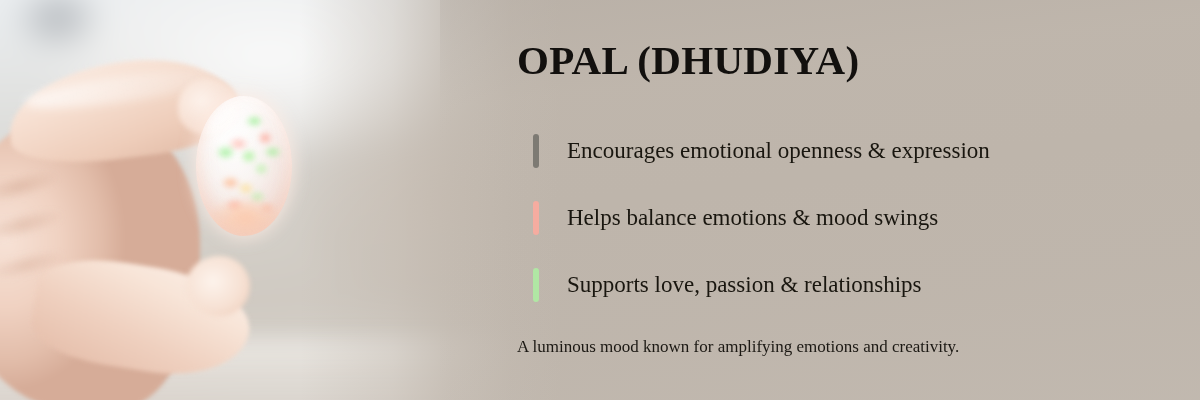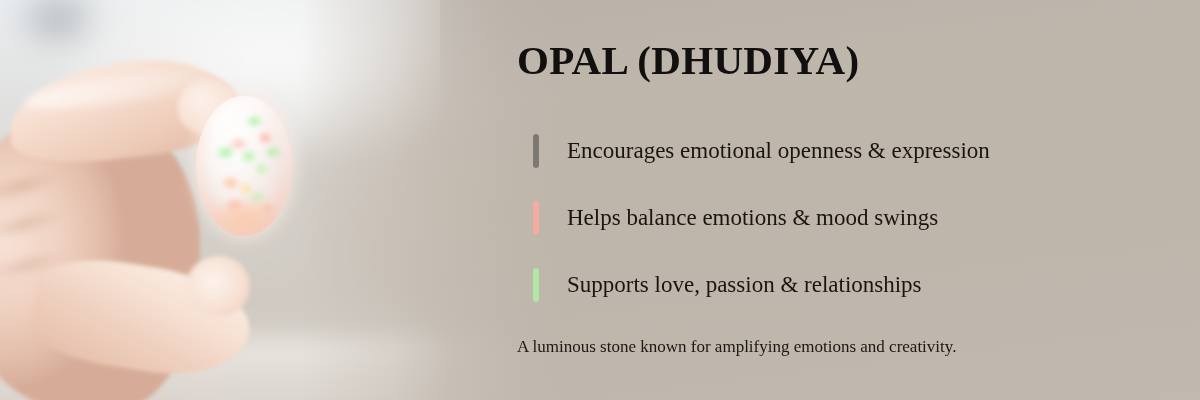--- a/index.html
+++ b/index.html
@@ -357,16 +357,16 @@
       <li class="feature">
         <span class="feature-bar" style="background: rgb(245, 172, 160);"></span>
         <span class="feature-text">Helps balance emotions &amp; mood swings</span>
       </li>
       <li class="feature">
         <span class="feature-bar" style="background: rgb(176, 231, 164);"></span>
         <span class="feature-text">Supports love, passion &amp; relationships</span>
       </li>
     </ul>
 
-    <p class="caption">A luminous stone known for amplifying emotions and creativity.</p>
+    <p class="caption">A luminous mood known for amplifying emotions and creativity.</p>
   </div>
 
 </div>
 
 </body></html>

